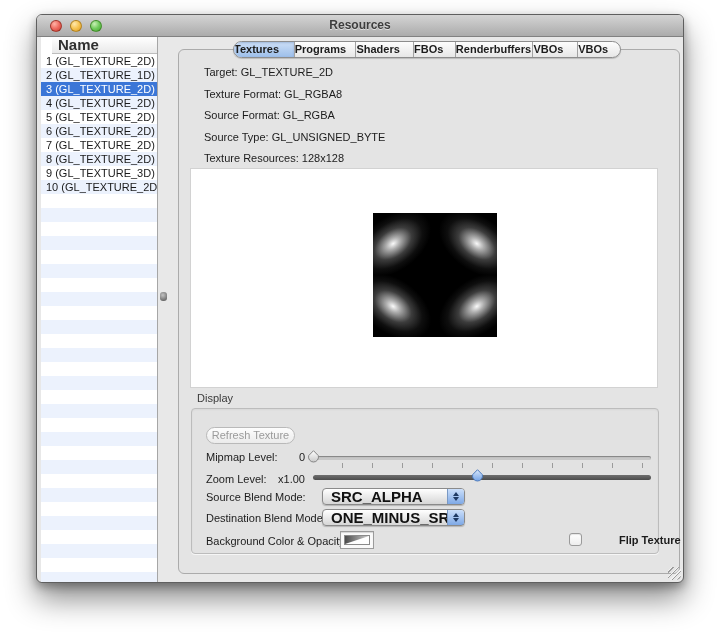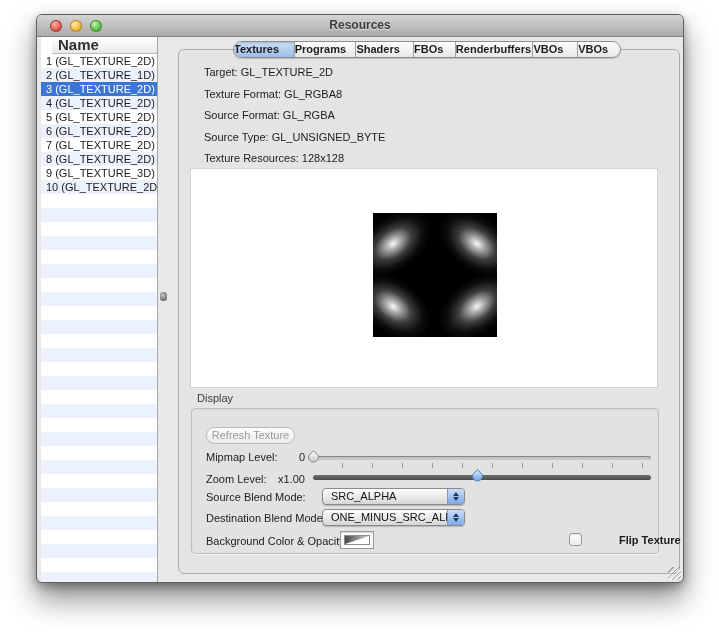--- a/index.html
+++ b/index.html
@@ -86,21 +86,21 @@
     border-radius:2.5px; background:linear-gradient(#6f6f6f,#4c4c4c); }
   .thumb { position:absolute; width:13px; height:13px; }
   .thumb.mip { left:270px; top:434px; }
   .thumb.zoom { left:434px; top:453px; }
   .tick { position:absolute; top:448px; width:1px; height:5px; background:#9b9b9b; }
 
   .popup { position:absolute; left:285px; width:143px; height:17px;
     border:1px solid #8a8a8a; border-radius:4px; overflow:hidden;
     background:linear-gradient(#ffffff,#d6d6d6); box-shadow:0 1px 1px rgba(0,0,0,.2); }
   .popup .val { position:absolute; left:8px; top:0; height:100%; line-height:15px;
-    font-size:11px; font-weight:normal; color:#111; white-space:nowrap; }
+    font-size:15px; font-weight:bold; color:#111; white-space:nowrap; }
   .popup .cap { position:absolute; right:0; top:0; width:17px; height:100%;
     background:linear-gradient(#cbdffa,#7fa9e6); border-left:1px solid #7a99c4; }
   .arr { position:absolute; left:5px; width:0; height:0; border-left:3.5px solid transparent; border-right:3.5px solid transparent; }
   .arr.up { top:3px; border-bottom:4px solid #1f3a63; }
   .arr.dn { bottom:3px; border-top:4px solid #1f3a63; }
 
   .colorwell { position:absolute; left:303px; top:516px; width:34px; height:18px;
     background:#fafafa; border:1px solid #9b9b9b; box-shadow:inset 0 1px 1px rgba(0,0,0,.15); }
   .colorwell .swatch { position:absolute; left:3px; top:3px; right:3px; bottom:3px;
     border:1px solid #8a8a8a; background:linear-gradient(to right, #4b4b4b, #cfcfcf); }

